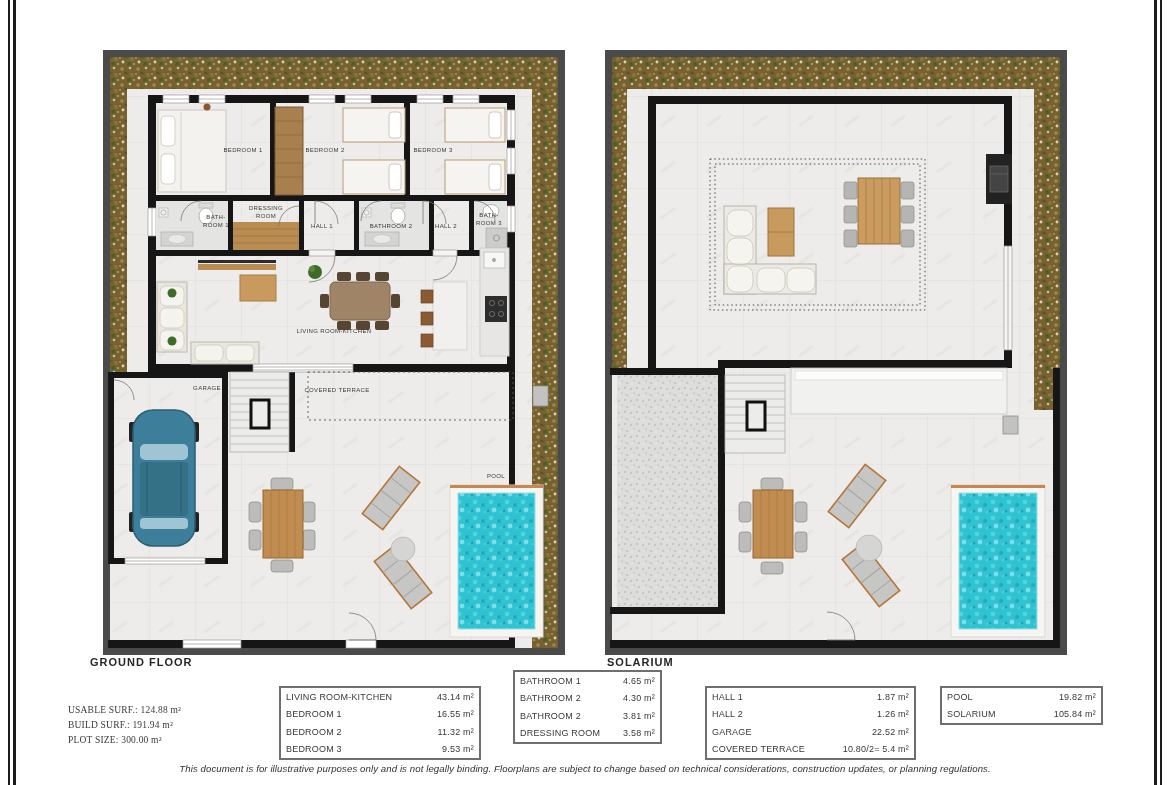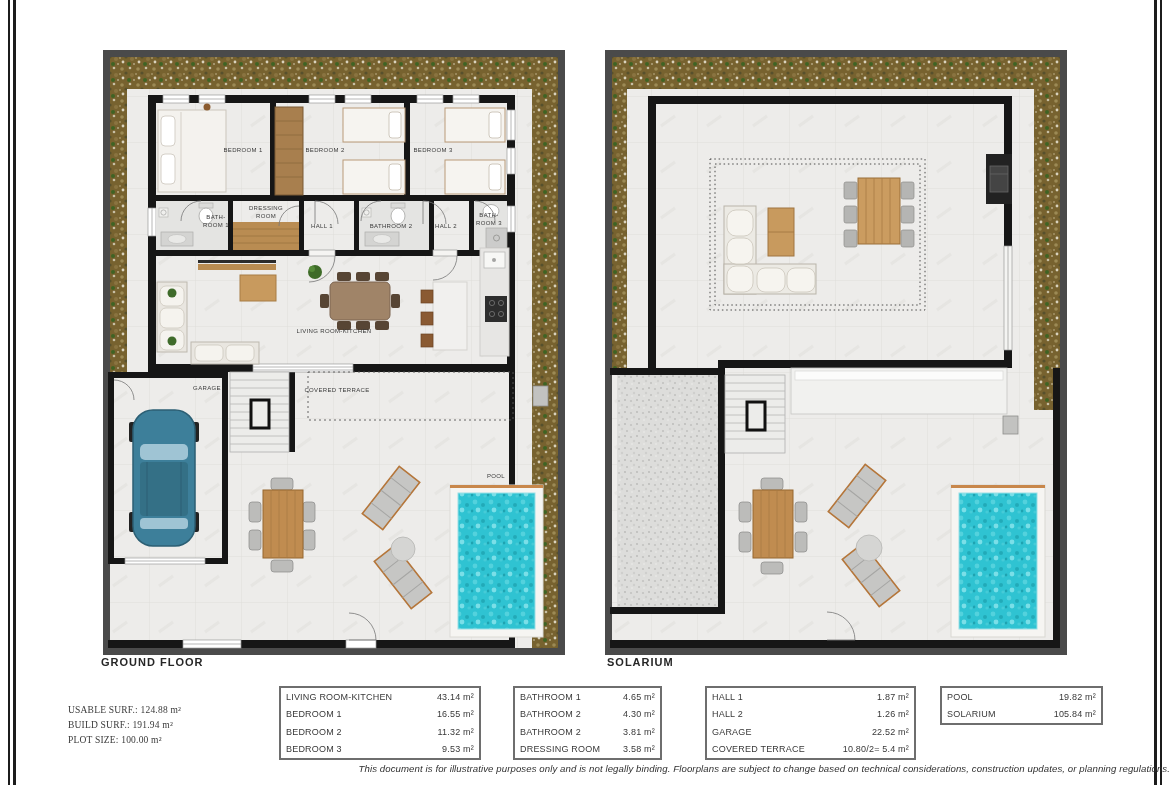--- a/index.html
+++ b/index.html
@@ -26,21 +26,21 @@
   .area-table{position:absolute;border:2px solid #6e6e6e;background:#fff;box-sizing:border-box;}
   .area-row{display:flex;height:17.5px;align-items:center;padding:0 5px;
     font-size:9px;color:#383838;letter-spacing:.2px;}
   .area-row .lbl{flex:1;white-space:nowrap;}
   .area-row .val{white-space:nowrap;text-align:right;}
   .t1 .val{width:62px;}
   .t2 .val{width:48px;}
   .t3 .val{width:100px;}
   .t4 .val{width:66px;}
   .disclaimer{
-    position:absolute;left:0;top:763px;width:1170px;text-align:right;
+    position:absolute;left:0;top:763px;width:1170px;text-align:center;
     font-size:9.6px;font-style:italic;color:#2f2f2f;letter-spacing:.1px;
   }
 </style>
 </head>
 <body>
 
 <div class="frame" style="left:8px;width:2px;"></div>
 <div class="frame" style="left:13px;width:3px;"></div>
 <div class="frame" style="left:1154px;width:3px;"></div>
 <div class="frame" style="left:1160px;width:2px;"></div>
@@ -416,48 +416,48 @@
   </g>
   <g>
     <rect x="398" y="366" width="15" height="18" fill="#c2c2c0" stroke="#8e8e8c" stroke-width="0.8"></rect>
   </g>
   <g fill="none" stroke="#777" stroke-width="0.8">
     <path d="M250 590 A28 28 0 0 0 222 562 M250 590 L222 590"></path>
   </g>
 </svg>
 </div>
 
-<div class="plan-title" style="left:101px;top:656px;">GROUND FLOOR</div>
+<div class="plan-title" style="left:90px;top:656px;">GROUND FLOOR</div>
 <div class="plan-title" style="left:607px;top:656px;">SOLARIUM</div>
 
 <div class="stats">
   <div>USABLE SURF.: 124.88 m²</div>
   <div>BUILD SURF.: 191.94 m²</div>
-  <div>PLOT SIZE: 100.00 m²</div>
+  <div>PLOT SIZE: 300.00 m²</div>
 </div>
 
 <div class="area-table t1" style="left:279px;top:686px;width:202px;">
   <div class="area-row">
       <span class="lbl">LIVING ROOM-KITCHEN</span>
       <span class="val">43.14 m²</span>
     </div>
   <div class="area-row">
       <span class="lbl">BEDROOM 1</span>
       <span class="val">16.55 m²</span>
     </div>
   <div class="area-row">
       <span class="lbl">BEDROOM 2</span>
       <span class="val">11.32 m²</span>
     </div>
   <div class="area-row">
       <span class="lbl">BEDROOM 3</span>
       <span class="val">9.53 m²</span>
     </div>
 </div>
-<div class="area-table t2" style="left:513px;top:686px;width:149px;">
+<div class="area-table t2" style="left:513px;top:670px;width:149px;">
   <div class="area-row">
       <span class="lbl">BATHROOM 1</span>
       <span class="val">4.65 m²</span>
     </div>
   <div class="area-row">
       <span class="lbl">BATHROOM 2</span>
       <span class="val">4.30 m²</span>
     </div>
   <div class="area-row">
       <span class="lbl">BATHROOM 2</span>

